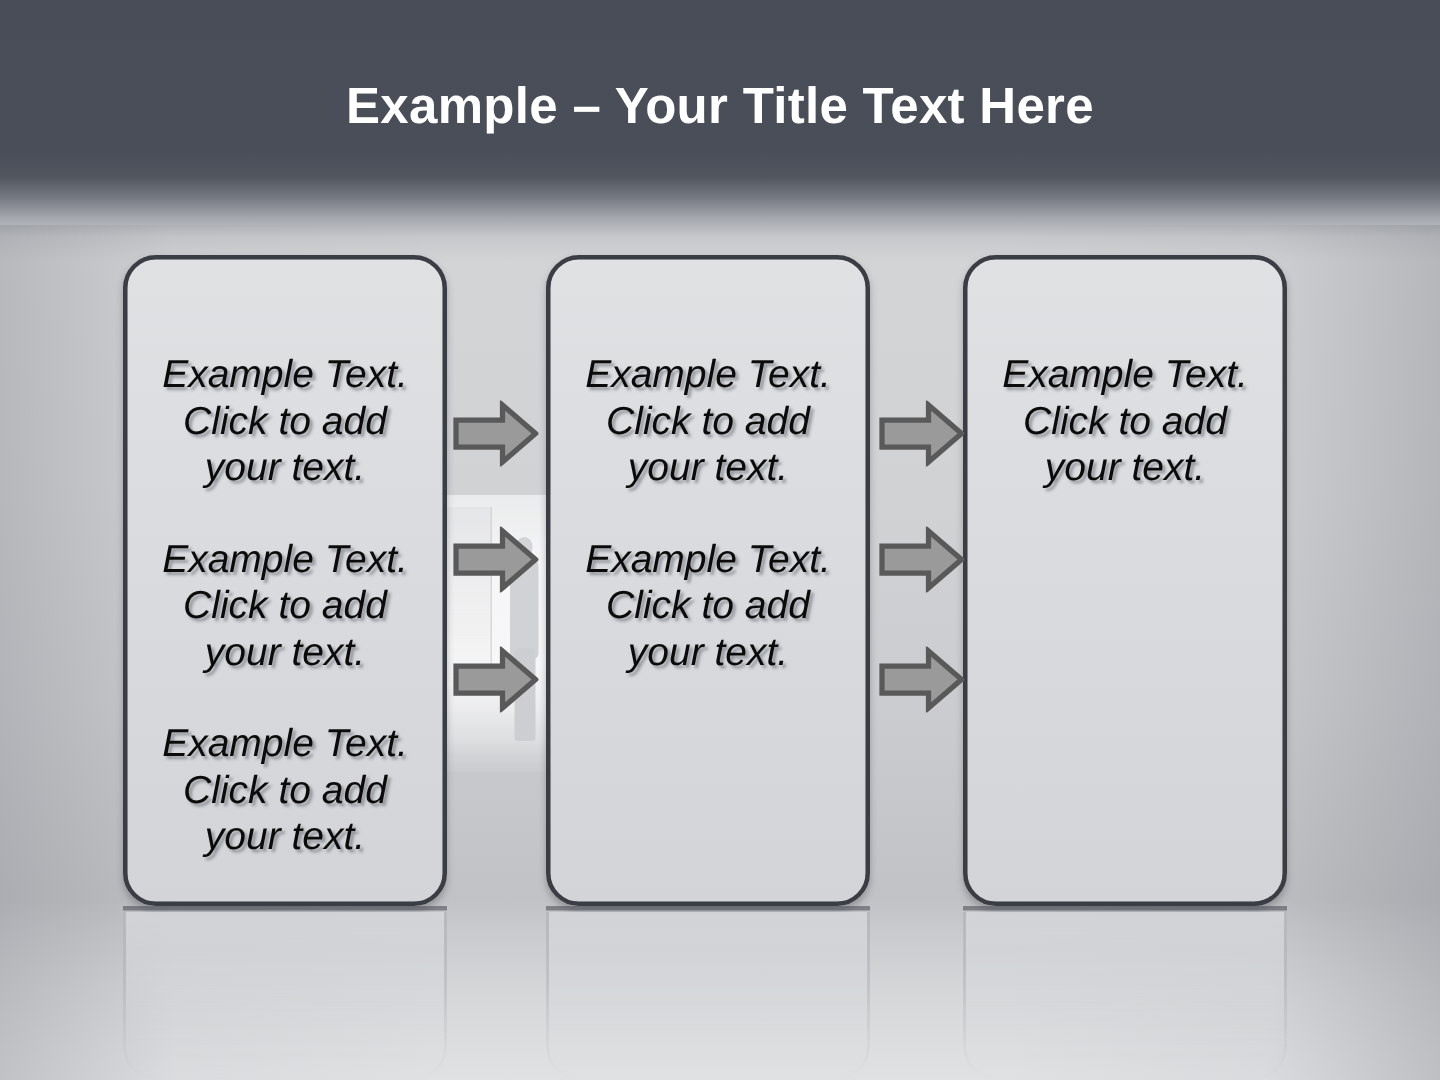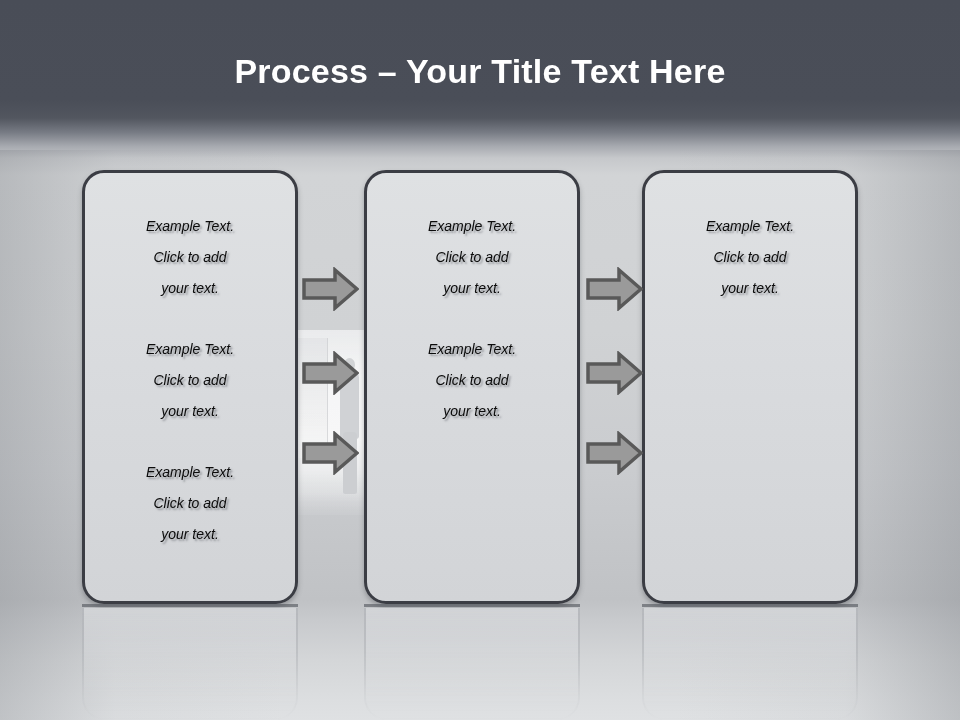--- a/index.html
+++ b/index.html
@@ -146,26 +146,27 @@
   #box1 { left: 82px;  width: 216px; }
   #box2 { left: 364px; width: 216px; }
   #box3 { left: 642px; width: 216px; }
 
   .box-content {
     padding: 38px 12px 0 12px;
     text-align: center;
   }
   .text-block {
     font-style: italic;
-    font-size: 14px;
+    font-size: 26px;
     line-height: 31px;
     color: #0b0b0b;
     text-shadow: 2px 2px 2px rgba(90,93,100,0.55);
     margin-bottom: 30px;
     white-space: pre-line;
+    margin-top: 23px;
   }
   .text-block:last-child { margin-bottom: 0; }
 
   
   .arrow {
     position: absolute;
     width: 57px;
     height: 44px;
   }
   .arrow svg { display: block; width: 100%; height: 100%; }
@@ -215,21 +216,21 @@
     <div class="wall"></div>
     <div class="door"></div>
     <div class="person">
       <div class="head"></div>
       <div class="body"></div>
       <div class="legs"></div>
     </div>
     <div class="floor"></div>
   </div>
 
-  <div class="title"><span class="strong">Process</span><span class="rest"> – Your Title Text Here</span></div>
+  <div class="title"><span class="strong">Example</span><span class="rest"> – Your Title Text Here</span></div>
 
   <div class="box" id="box1">
     <div class="box-content">
       <div class="text-block">Example Text.
 Click  to add
 your text.</div>
       <div class="text-block">Example Text.
 Click  to add
 your text.</div>
       <div class="text-block">Example Text.

